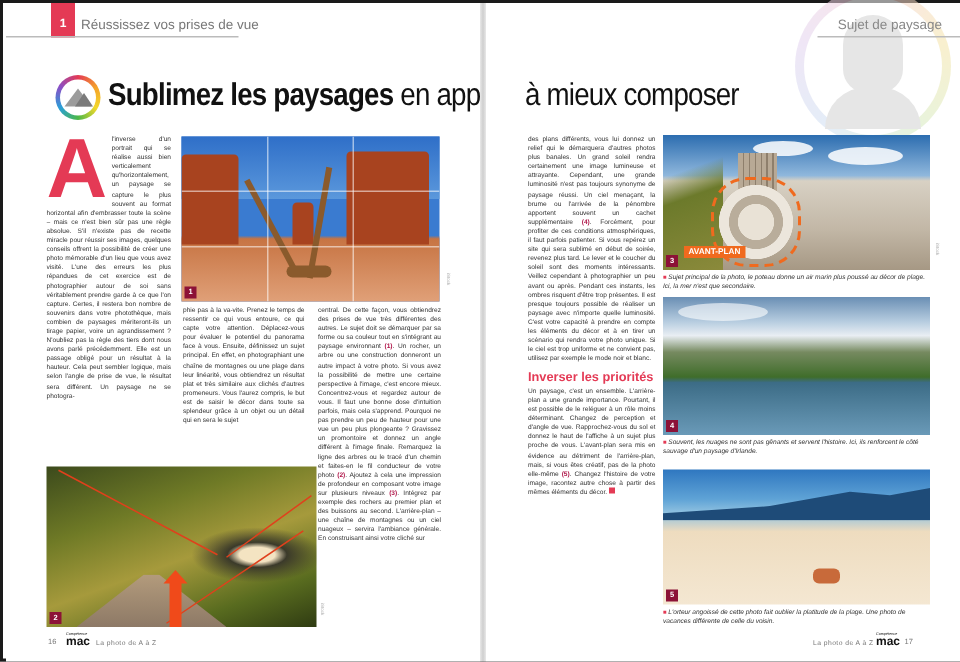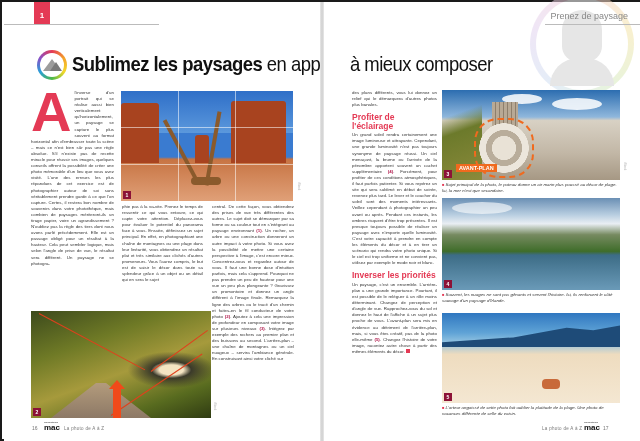--- a/index.html
+++ b/index.html
@@ -86,20 +86,21 @@
   .foot-text { position: absolute; font-size: 4.5px; color: #777; letter-spacing: .3px; }
   .folio-r { position: absolute; left: 601px; top: 423px; font-size: 5px; color: #777; }
 </style>
 </head>
 <body>
 
 <div class="spread">
 
   <div class="page left">
     <div class="chap-tab">1</div>
+    <div class="chap-title">Réussissez vos prises de vue</div>
     <div class="hdr-rule-l"></div>
 
     <div class="title-icon">
         <span class="mtn"></span>
         <span class="mtn2"></span>
       </div>
     <div class="main-title-l"><b>Sublimez les paysages</b><span> en apprenant</span></div>
 
     <div class="col" style="left:27px; top:88px; width:83px; height:220px;">
       <span class="dropcap">À</span>
@@ -144,28 +145,27 @@
     <div class="logo" style="left:40px; top:419px;"><small>Compétence</small><span>mac</span></div>
     <div class="foot-text" style="left:60px; top:424px;">La photo de A à Z</div>
   </div>
 
   <div class="gutter"></div>
 
   <div class="page right">
     <div class="avatar-ring"></div>
     <div class="avatar-head"></div>
     <div class="avatar-body"></div>
-    <div class="section-name">Prenez de paysage</div>
+    <div class="section-name">Sujet de paysage</div>
     <div class="hdr-rule-r"></div>
 
     <div class="main-title-r">à mieux composer</div>
 
     <div class="col" style="left:28px; top:88px; width:85px; height:330px;">
       <span>des plans différents, vous lui donnez un relief qui le démarquera d'autres photos plus banales.</span>
-      <div class="subhead">Profiter de l'éclairage</div>
       <span>Un grand soleil rendra certainement une image lumineuse et attrayante. Cependant, une grande luminosité n'est pas toujours synonyme de paysage réussi. Un ciel menaçant, la brume ou l'arrivée de la pénombre apportent souvent un cachet supplémentaire </span><span class="ref">(4)</span><span>. Forcément, pour profiter de ces conditions atmosphériques, il faut parfois patienter. Si vous repérez un site qui sera sublimé en début de soirée, revenez plus tard. Le lever et le coucher du soleil sont des moments intéressants. Veillez cependant à photographier un peu avant ou après. Pendant ces instants, les ombres risquent d'être trop présentes. Il est presque toujours possible de réaliser un paysage avec n'importe quelle luminosité. C'est votre capacité à prendre en compte les éléments du décor et à en tirer un scénario qui rendra votre photo unique. Si le ciel est trop uniforme et ne convient pas, utilisez par exemple le mode noir et blanc.</span>
       <div class="subhead">Inverser les priorités</div>
       <span>Un paysage, c'est un ensemble. L'arrière-plan a une grande importance. Pourtant, il est possible de le reléguer à un rôle moins déterminant. Changez de perception et d'angle de vue. Rapprochez-vous du sol et donnez le haut de l'affiche à un sujet plus proche de vous. L'avant-plan sera mis en évidence au détriment de l'arrière-plan, mais, si vous êtes créatif, pas de la photo elle-même </span><span class="ref">(5)</span><span>. Changez l'histoire de votre image, racontez autre chose à partir des mêmes éléments du décor.</span>
       <span class="endmark"></span>
     </div>
   </div>
 
   <div class="img photo-rope">
     <div class="cloud" style="left:60px; top:4px; width:40px; height:10px;"></div>
     <div class="cloud" style="left:110px; top:8px; width:50px; height:12px;"></div>

